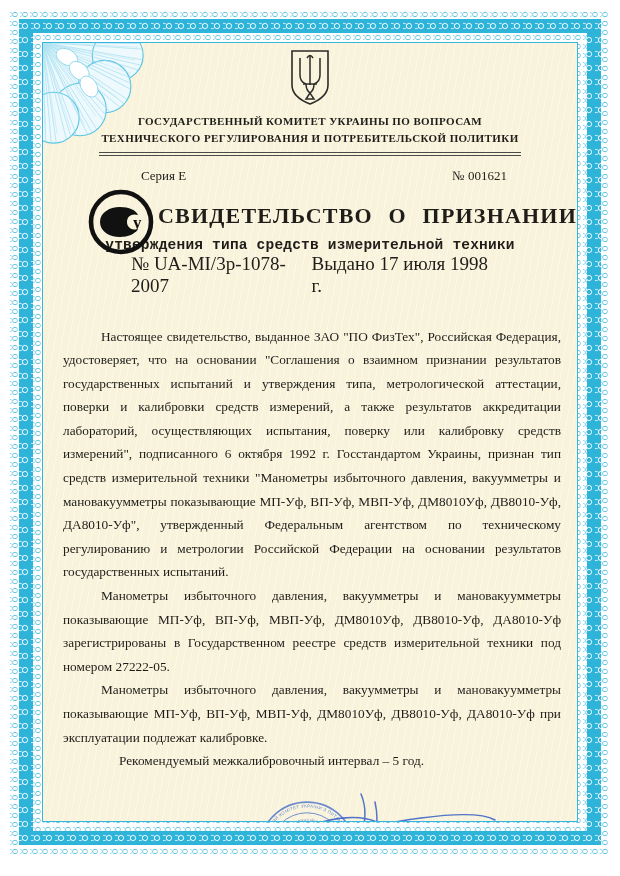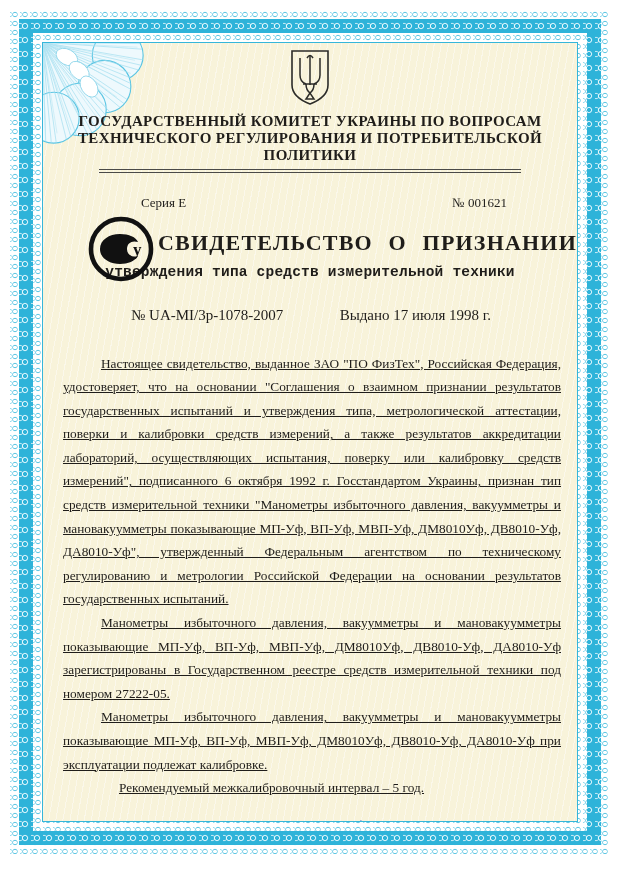--- a/index.html
+++ b/index.html
@@ -47,34 +47,34 @@
   }
 
   
   .rosette { position:absolute; width:160px; height:160px; z-index:0; pointer-events:none; }
   .ros-tl { left:-4px; top:-4px;  transform:scale(.82); transform-origin:0 0; }
 
   .content { position:relative; z-index:1; height:100%; }
 
   
   .trident-wrap { text-align:center; margin-top:6px; height:58px; }
-  .org-header { margin-top:6px; text-align:center; font-weight:bold; font-size:15px; line-height:17px; letter-spacing:.4px; }
+  .org-header { margin-top:6px; text-align:center; font-weight:bold; font-size:11px; line-height:17px; letter-spacing:.4px; }
   .rule { height:3.5px; border-top:1.2px solid #4a4a48; border-bottom:1.2px solid #4a4a48; margin:5px 56px 0 56px; }
-  .serial-row { display:flex; justify-content:space-between; margin-top:22px; padding:0 70px 0 98px; font-size:13px; }
+  .serial-row { display:flex; justify-content:space-between; margin-top:12px; padding:0 70px 0 98px; font-size:13px; }
 
   
   .title-block { position:relative; margin-top:19px; }
   .mark-logo { position:absolute; left:40px; top:-16px; }
   .cert-title { text-align:right; font-weight:bold; font-size:22px; letter-spacing:1.2px; word-spacing:9px; }
   .cert-subtitle { text-align:center; font-weight:bold; font-size:14.5px; margin-top:8px; letter-spacing:.2px;font-family:Liberation Mono, monospace; }
-  .doc-row { display:flex; justify-content:space-between; margin-top:27px; padding:0 86px 0 88px; font-size:15px; }
+  .doc-row { display:flex; justify-content:flex-end; margin-top:0; padding:0 86px 0 88px; font-size:19px; }
 
   
   .body-text { margin-top:28px; padding:0 16px 0 20px; font-size:13.3px; line-height:23.6px; }
-  .body-text p { text-indent:38px; text-align:justify;text-decoration:underline; }
+  .body-text p { text-indent:38px; text-align:justify; }
   .body-text p.interval { text-indent:0; text-align:left; margin-left:56px; }
 
   
   .footer { position:relative; margin-top:57px; height:150px; }
   .sig-row { display:flex; justify-content:space-between; padding:0 36px 0 50px; font-weight:bold; font-style:italic; font-size:11px; position:relative; z-index:3; }
   .stamp-wrap { position:absolute; left:202px; top:-42px; z-index:1; opacity:.82; }
   .signature-wrap { position:absolute; left:140px; top:-52px; z-index:2; }
 </style>
 </head>
 <body>

